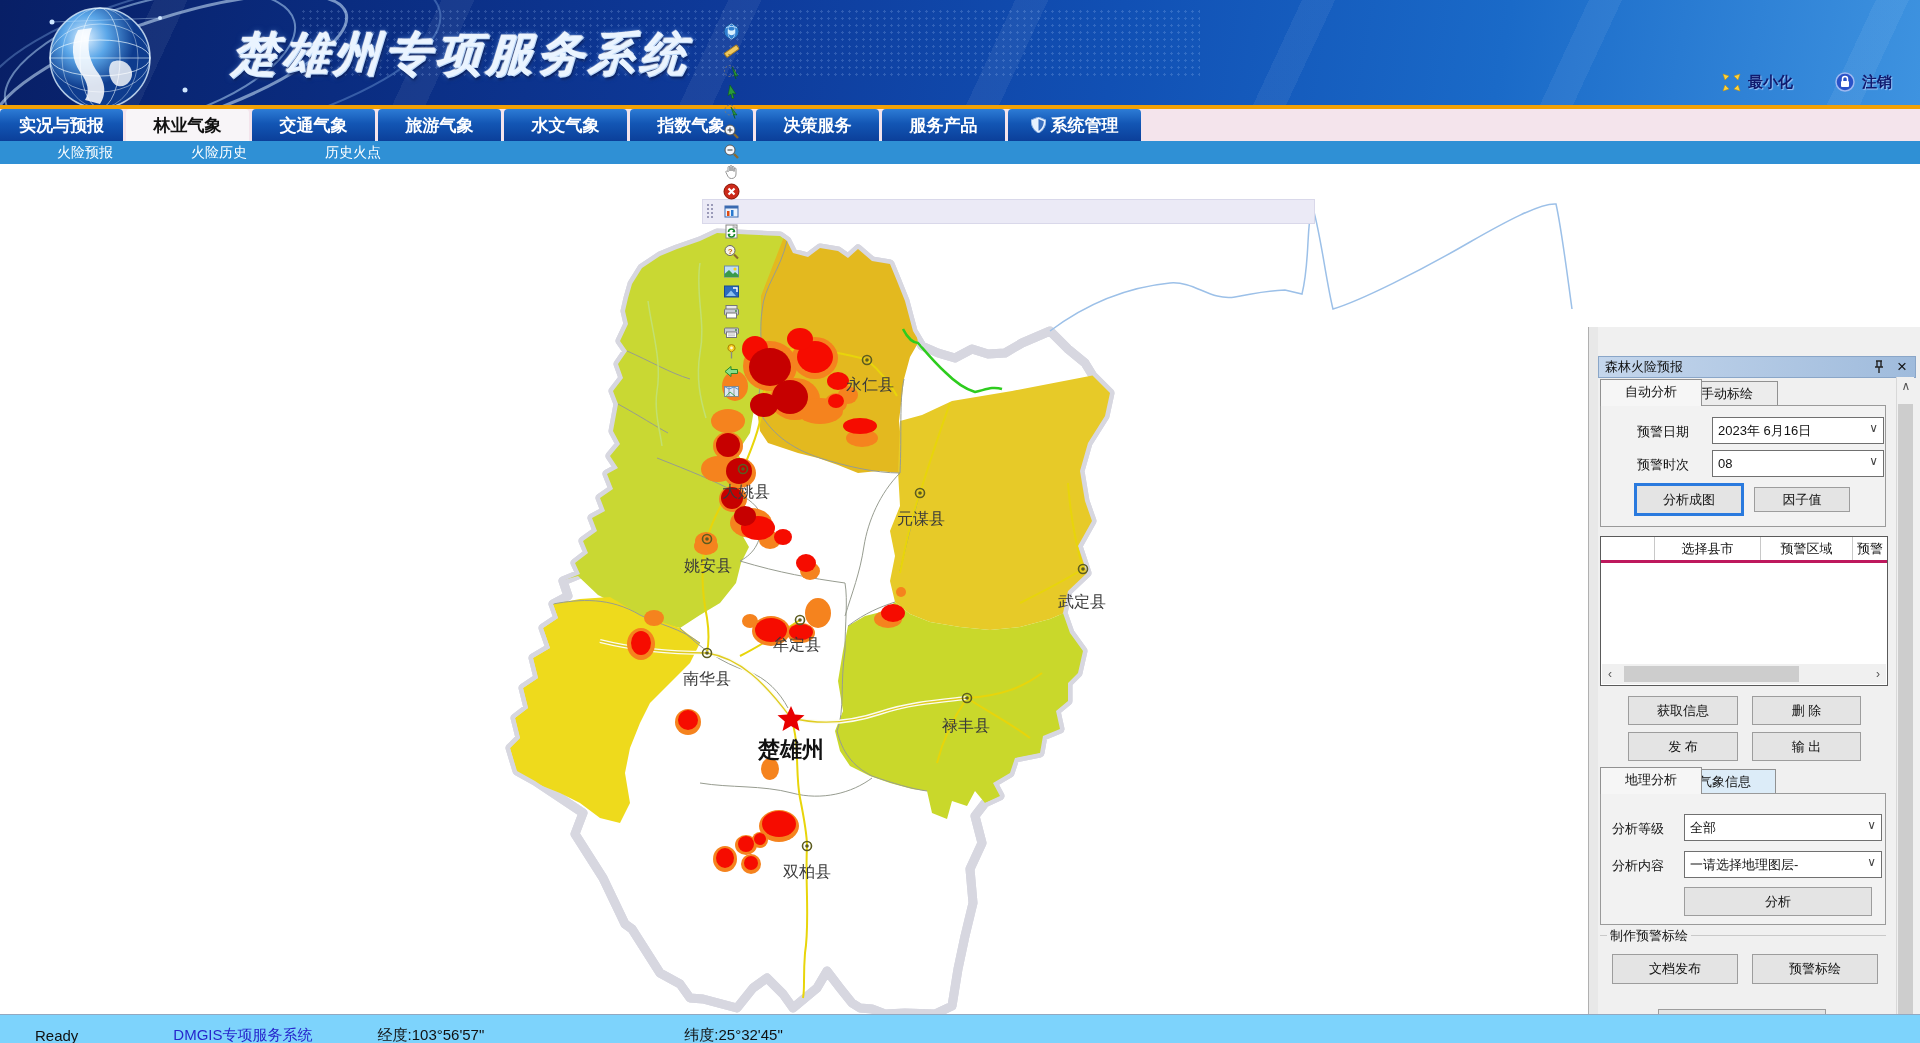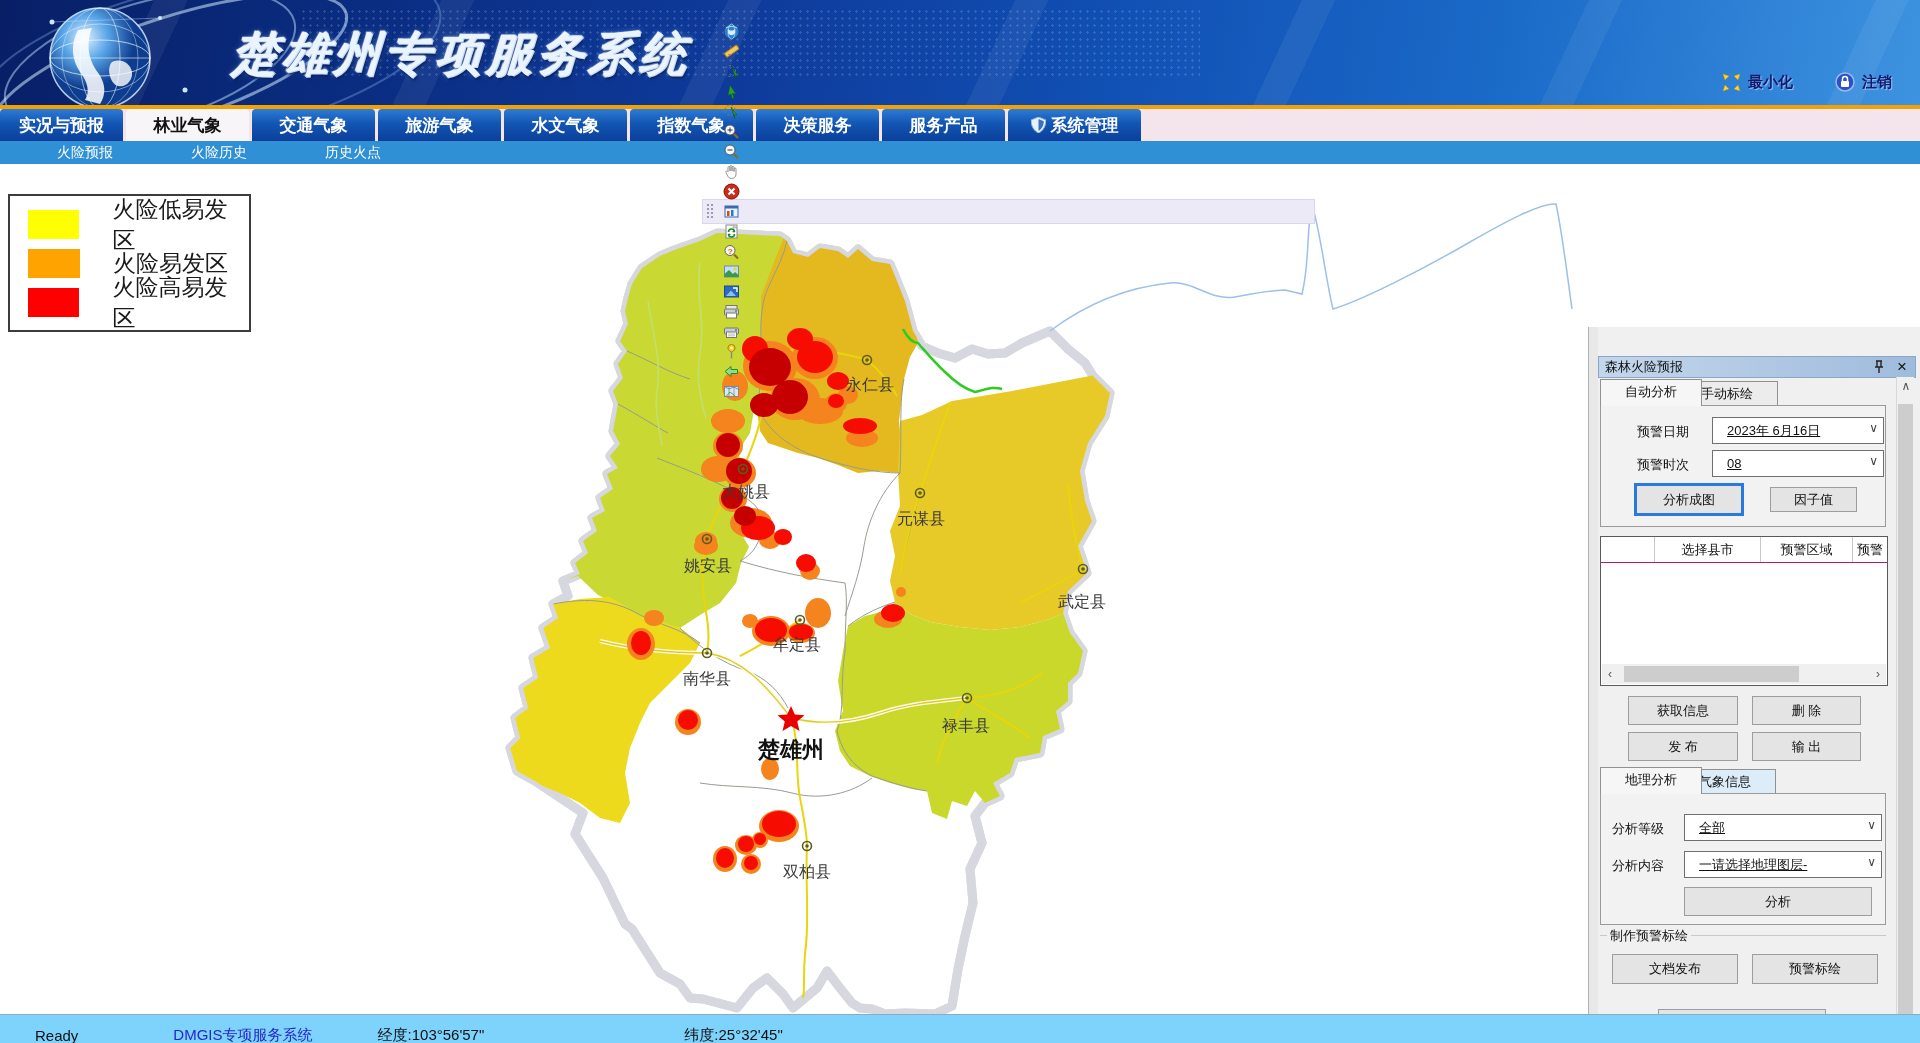--- a/index.html
+++ b/index.html
@@ -37,26 +37,26 @@
 .tbicon svg { width:17px; height:17px; }
 
 .panel { position:absolute; left:1598px; top:163px; width:322px; height:853px; background:#f0f0f0; font-size:13px; color:#111; }
 .panel-divider { position:absolute; left:1588px; top:163px; width:10px; height:853px; background:#e8e8e8; border-left:1px solid #b0b0b0; }
 .panel-title { position:absolute; left:0; top:29px; width:318px; height:22px; background:linear-gradient(90deg,#c4d6ec,#9fbbdc); border:1px solid #8aa6c8; display:flex; align-items:center; padding-left:6px; font-size:13px; }
 .panel-title .spacer { flex:1; }
 .ptab { position:absolute; height:25px; padding:0 24px; line-height:24px; border:1px solid #919191; border-bottom:none; background:#ececec; }
 .ptab.active { background:#f6f6f6; height:27px; z-index:2; }
 .pgroup { position:absolute; border:1px solid #9a9a9a; background:#f2f2f2; }
 .plabel { position:absolute; font-size:13px; }
-.pcombo { position:absolute; background:#fff; border:1px solid #707070; display:flex; align-items:center; padding-left:14px; font-size:13px;text-decoration:underline; }
+.pcombo { position:absolute; background:#fff; border:1px solid #707070; display:flex; align-items:center; padding-left:5px; font-size:13px; }
 .pcombo .chev { position:absolute; right:5px; top:3px; color:#444; font-size:12px; }
 .pbtn { position:absolute; background:#e4e4e4; border:1px solid #9d9d9d; display:flex; align-items:center; justify-content:center; font-size:13px; cursor:pointer; }
 .pbtn.focus { outline:2px solid #2a7ade; outline-offset:0px; border:1px solid #2a7ade; }
 .ptable { position:absolute; left:2px; top:209px; width:288px; height:150px; border:1px solid #5a5a5a; background:#fff; }
-.ptable .hdr { display:flex; height:26px; border-bottom:1px solid #be185d; }
+.ptable .hdr { display:flex; height:26px; border-bottom:3px solid #be185d; }
 .ptable .hcell { border-right:1px solid #c8c8c8; display:flex; align-items:center; justify-content:center; font-size:13px; }
 .hscroll { position:absolute; left:1px; bottom:1px; height:20px; right:1px; background:#f0f0f0; display:flex; align-items:center; }
 .hscroll .thumb { position:absolute; left:22px; width:175px; height:16px; top:2px; background:#cdcdcd; }
 .arr { color:#555; font-size:12px; width:16px; text-align:center; }
 .vscroll { position:absolute; left:298px; top:50px; width:18px; height:801px; background:#f0f0f0; border-left:1px solid #d8d8d8; }
 .vscroll .thumb { position:absolute; left:1px; top:27px; width:15px; height:665px; background:#cdcdcd; }
 .vscroll .arr { position:absolute; left:0; width:18px; text-align:center; color:#555; }
 .grouplabel { position:absolute; font-size:13px; background:#f0f0f0; padding:0 3px; z-index:2; }
 .groupline { position:absolute; border:1px solid #c9c9c9; border-bottom:none; border-left:none; border-right:none; }
 
@@ -308,34 +308,20 @@
       <text x="684" y="570">姚安县</text>
       <text x="1058" y="606">武定县</text>
       <text x="773" y="649">牟定县</text>
       <text x="683" y="683">南华县</text>
       <text x="942" y="730">禄丰县</text>
       <text x="783" y="876">双柏县</text>
     </g>
     <text x="758" y="756" font-size="22" font-weight="bold" fill="#111" font-family="Liberation Sans,sans-serif">楚雄州</text>
   </svg>
 
-  <div class="legend">
-    <div class="legend-row">
-      <div class="legend-swatch" style="background:#ffff00"></div>
-      <div class="legend-label">火险低易发区</div>
-    </div>
-    <div class="legend-row">
-      <div class="legend-swatch" style="background:#ffa300"></div>
-      <div class="legend-label">火险易发区</div>
-    </div>
-    <div class="legend-row">
-      <div class="legend-swatch" style="background:#ff0000"></div>
-      <div class="legend-label">火险高易发区</div>
-    </div>
-  </div>
 
   <div class="map-toolbar">
     <div class="grip"></div>
     <span id="toolbar-icons">
         <span class="tbicon">
           <svg viewBox="0 0 17 17">
             <circle cx="8.5" cy="8.5" r="7.5" fill="#2f7fd0"></circle>
             <circle cx="8.5" cy="8.5" r="7.5" fill="none" stroke="#1a4a90"></circle>
             <path d="M3,5 C6,3 11,3 14,5" stroke="#bfe0ff" fill="none"></path>
             <ellipse cx="8.5" cy="8.5" rx="3.5" ry="7.5" fill="none" stroke="#9cc8f0"></ellipse>
@@ -493,21 +479,21 @@
     <div class="pcombo" style="left:114px;top:90px;width:172px;height:27px">
       <span>2023年 6月16日</span>
         <span class="chev">∨</span>
     </div>
     <div class="plabel" style="left:39px;top:129px">预警时次</div>
     <div class="pcombo" style="left:114px;top:123px;width:172px;height:27px">
       <span>08</span>
         <span class="chev">∨</span>
     </div>
     <div class="pbtn focus" style="left:38px;top:158px;width:106px;height:29px">分析成图</div>
-    <div class="pbtn" style="left:172px;top:160px;width:87px;height:25px">因子值</div>
+    <div class="pbtn" style="left:156px;top:160px;width:96px;height:25px">因子值</div>
 
     <div class="ptable">
       <div class="hdr">
         <div class="hcell" style="width:54px"></div>
         <div class="hcell" style="width:106px">选择县市</div>
         <div class="hcell" style="width:92px">预警区域</div>
         <div class="hcell" style="width:34px;border-right:none">预警</div>
       </div>
       <div class="hscroll">
         <span class="arr" style="position:absolute;left:0">‹</span>

